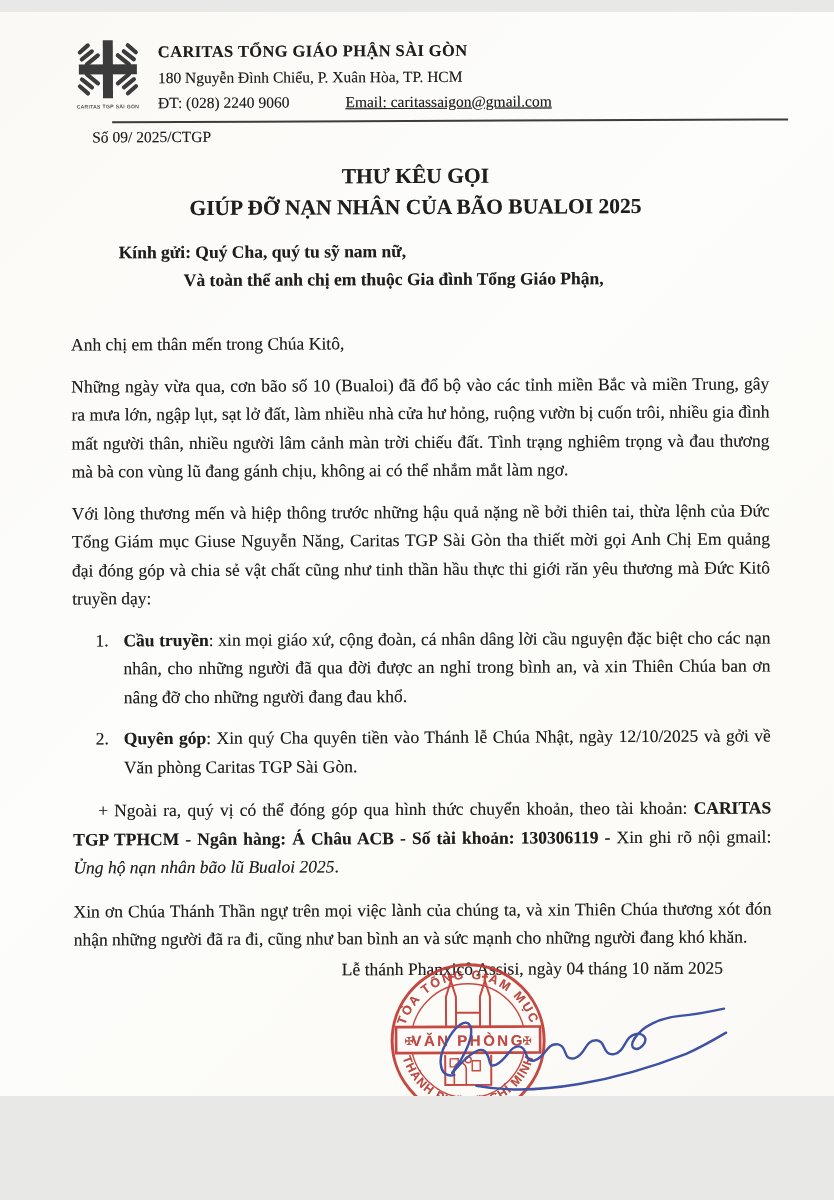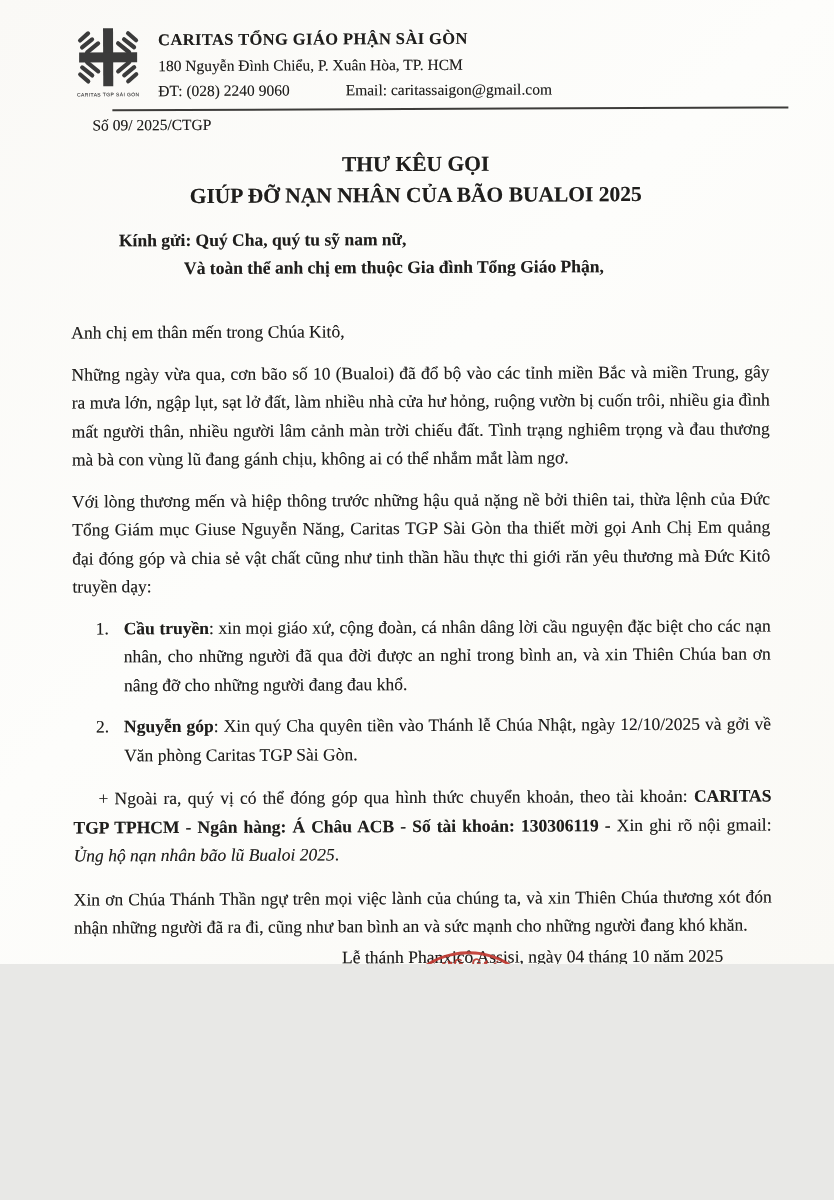--- a/index.html
+++ b/index.html
@@ -1,37 +1,37 @@
 <!DOCTYPE html>
 <html lang="vi"><head>
 <meta charset="utf-8">
 <style>
   html,body { margin:0; padding:0; }
   body { background:#e8e8e6; }
   .sheet {
-    position:relative; width:834px; height:964px; margin:0 auto;
+    position:relative; width:834px; height:1084px; margin:12px auto;
     background:linear-gradient(135deg,#faf9f6 0%, #fdfdfb 45%, #faf9f5 100%);
     overflow:hidden;
     font-family:"Liberation Serif","DejaVu Serif",serif;
     color:#1f1e1c;
     text-shadow:0 0 .4px rgba(20,20,20,.45);
   }
   .inner { position:absolute; inset:0; transform:rotate(-0.25deg); }
 
   
   .header { display:flex; align-items:flex-start; padding:24px 0 0 72px; }
   .logo-wrap { width:76px; flex:none; }
   .logo-svg { display:block; width:64px; height:64px; margin:0 auto; }
   .logo-caption { font-family:"Liberation Sans","DejaVu Sans",sans-serif; font-size:5px;
     letter-spacing:.4px; color:#4a4a4a; text-align:center; margin-top:2px; white-space:nowrap; }
   .org-info { margin-left:12px; padding-top:5px; }
   .org-name { font-weight:700; font-size:16.5px; letter-spacing:.4px; }
   .org-address { font-size:15.5px; margin-top:7px; }
   .org-contact { font-size:15.5px; margin-top:7px; display:flex; }
-  .org-email { margin-left:56px; }
+  .org-email { margin-left:56px;text-decoration:underline; }
 
   .divider { border-top:2px solid #3d3c3a; margin:9px 44px 0 114px; }
   .ref { font-size:15.5px; margin:5px 0 0 94px; }
 
   .title { text-align:center; font-weight:700; font-size:21.5px; line-height:1.45; margin-top:16px; }
 
   .salu { font-weight:700; font-size:17.5px; line-height:28px; margin-top:14px; }
   .salu-l1 { margin-left:120px; }
   .salu-l2 { margin-left:185px; }
 
@@ -121,21 +121,21 @@
       <p class="para" style="margin-bottom:0;">Những ngày vừa qua, cơn bão số 10 (Bualoi) đã đổ bộ vào các tỉnh miền Bắc và miền Trung, gây ra mưa lớn, ngập lụt, sạt lở đất, làm nhiều nhà cửa hư hỏng, ruộng vườn bị cuốn trôi, nhiều gia đình mất người thân, nhiều người lâm cảnh màn trời chiếu đất. Tình trạng nghiêm trọng và đau thương mà bà con vùng lũ đang gánh chịu, không ai có thể nhắm mắt làm ngơ.</p>
       <p class="para" style="margin-bottom:0;">Với lòng thương mến và hiệp thông trước những hậu quả nặng nề bởi thiên tai, thừa lệnh của Đức Tổng Giám mục Giuse Nguyễn Năng, Caritas TGP Sài Gòn tha thiết mời gọi Anh Chị Em quảng đại đóng góp và chia sẻ vật chất cũng như tinh thần hầu thực thi giới răn yêu thương mà Đức Kitô truyền dạy:</p>
 
       <div class="list-item">
         <span class="list-num">1.</span>
         <span class="list-text"><span class="bold">Cầu truyền</span><span>: xin mọi giáo xứ, cộng đoàn, cá nhân dâng lời cầu nguyện đặc biệt cho các nạn nhân, cho những người đã qua đời được an nghỉ trong bình an, và xin Thiên Chúa ban ơn nâng đỡ cho những người đang đau khổ.</span></span>
       </div>
 
       <div class="list-item">
         <span class="list-num">2.</span>
-        <span class="list-text"><span class="bold">Nguyễn góp</span><span>: Xin quý Cha quyên tiền vào Thánh lễ Chúa Nhật, ngày 12/10/2025 và gởi về Văn phòng Caritas TGP Sài Gòn.</span></span>
+        <span class="list-text"><span class="bold">Quyên góp</span><span>: Xin quý Cha quyên tiền vào Thánh lễ Chúa Nhật, ngày 12/10/2025 và gởi về Văn phòng Caritas TGP Sài Gòn.</span></span>
       </div>
 
       <p class="bank-para" style="margin-bottom:0;"><span>+ Ngoài ra, quý vị có thể đóng góp qua hình thức chuyển khoản, theo tài khoản: </span><span class="bold">CARITAS TGP TPHCM - Ngân hàng: Á Châu ACB - Số tài khoản: 130306119 - </span><span>Xin ghi rõ nội gmail: </span><span class="italic">Ủng hộ nạn nhân bão lũ Bualoi 2025</span><span>.</span></p>
 
       <p class="para" style="margin-top:15px; margin-bottom:0;">Xin ơn Chúa Thánh Thần ngự trên mọi việc lành của chúng ta, và xin Thiên Chúa thương xót đón nhận những người đã ra đi, cũng như ban bình an và sức mạnh cho những người đang khó khăn.</p>
 
       <div class="sign-area">
         <div class="date-line">Lễ thánh Phanxicô Assisi, ngày 04 tháng 10 năm 2025</div>
 
         <svg class="stamp-svg" viewBox="0 0 160 160">

